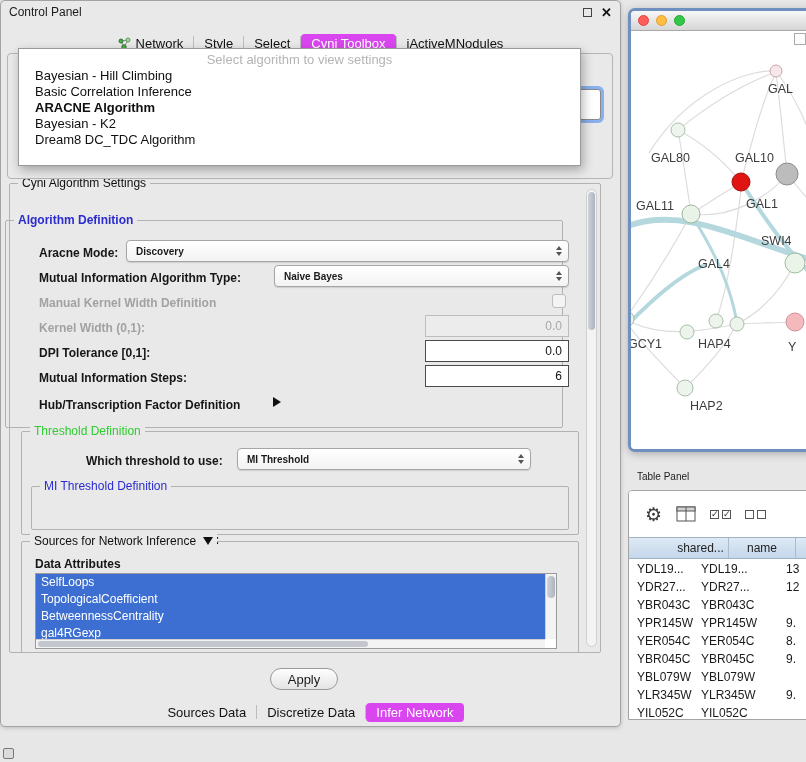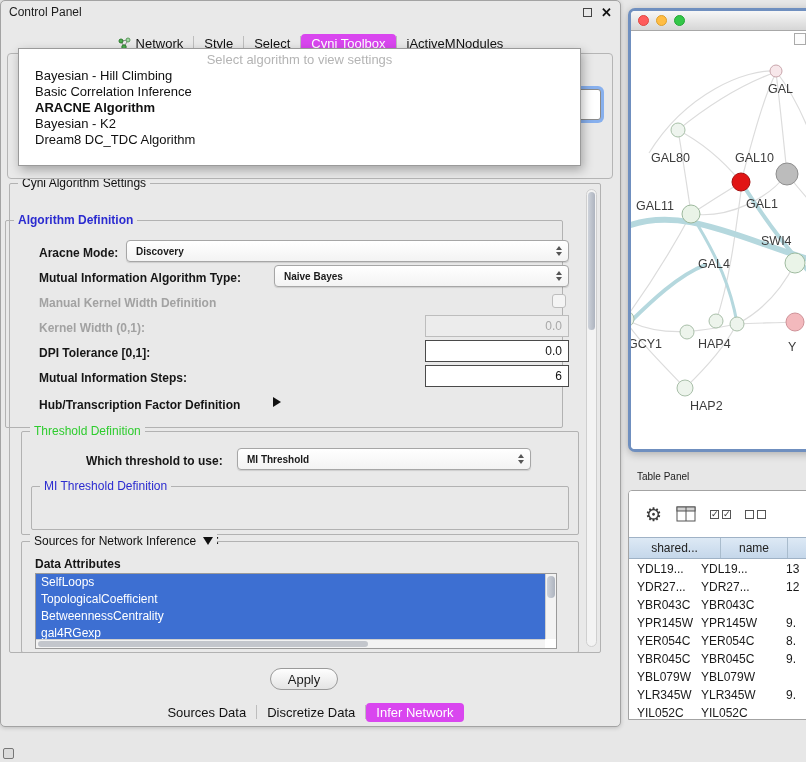--- a/index.html
+++ b/index.html
@@ -91,21 +91,21 @@
   #table-window{position:absolute;left:628px;top:490px;width:192px;height:230px;background:#fff;
     border:1px solid #a3a3a3;border-radius:4px 4px 0 0;overflow:hidden;}
   .tb-toolbar{position:absolute;left:0;top:0;right:0;height:46px;display:flex;align-items:center;gap:14px;padding-left:16px;background:#fff;}
   .gear{font-size:19px;color:#3a3a3a;line-height:1;}
   .cb-pair{display:flex;gap:3px;align-items:center;}
   .mini-cb{width:9px;height:9px;border:1px solid #555;background:#fff;position:relative;}
   .mini-cb.checked::after{content:"✓";position:absolute;left:0px;top:-2px;font-size:9px;color:#333;}
   .tb-header{position:absolute;left:0;top:46px;right:0;height:22px;display:flex;
     background:linear-gradient(#dde9f5,#c5d7ea);border-top:1px solid #9fb2c6;border-bottom:1px solid #9fb2c6;font-size:12px;}
   .th{display:flex;align-items:center;justify-content:center;border-right:1px solid #a9bccd;color:#222;overflow:hidden;}
-  .th.c0{width:92px;} .th.c1{width:67px;} .th.c2{flex:1;}
+  .th.c0{width:56px;margin-left:44px;} .th.c1{width:67px;} .th.c2{flex:1;}
   .tb-body{position:absolute;left:0;top:69px;right:10px;bottom:0;overflow:hidden;font-size:12px;}
   .trow{display:flex;height:18px;line-height:18px;}
   .td{overflow:hidden;white-space:nowrap;}
   .td.c0{width:68px;padding-left:8px;}
   .td.c1{width:67px;padding-left:4px;}
   .td.c2{flex:1;padding-left:22px;}
 
   .dock-icon{position:absolute;left:3px;top:748px;width:11px;height:11px;border:1.5px solid #777;background:#dcdcdc;border-radius:2px;}
 </style>
 </head>

